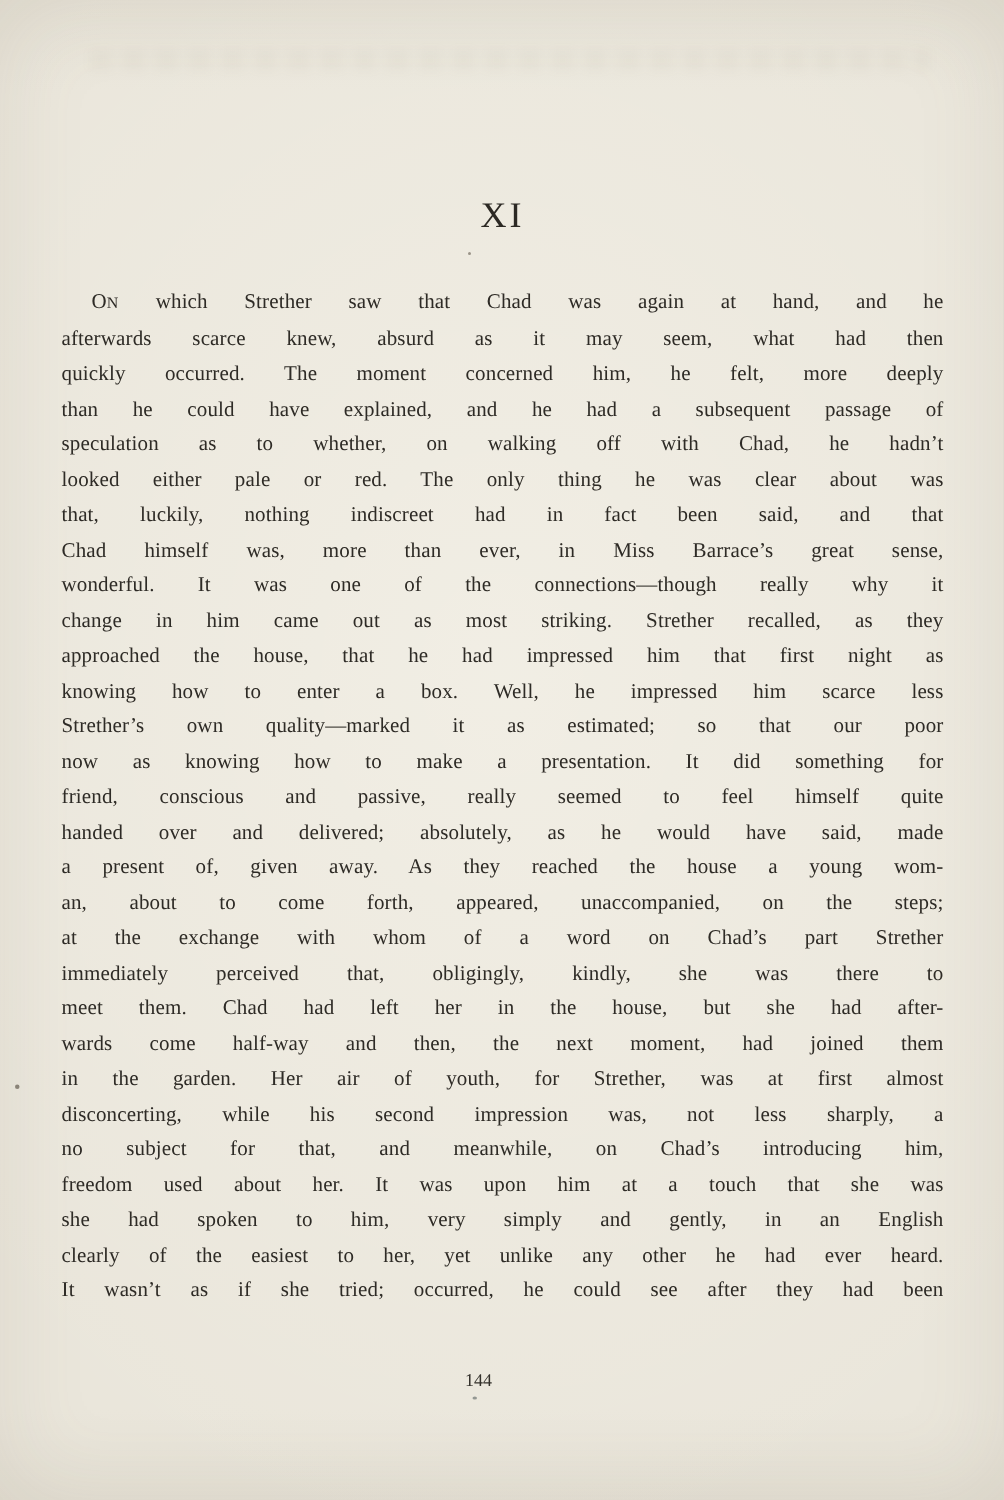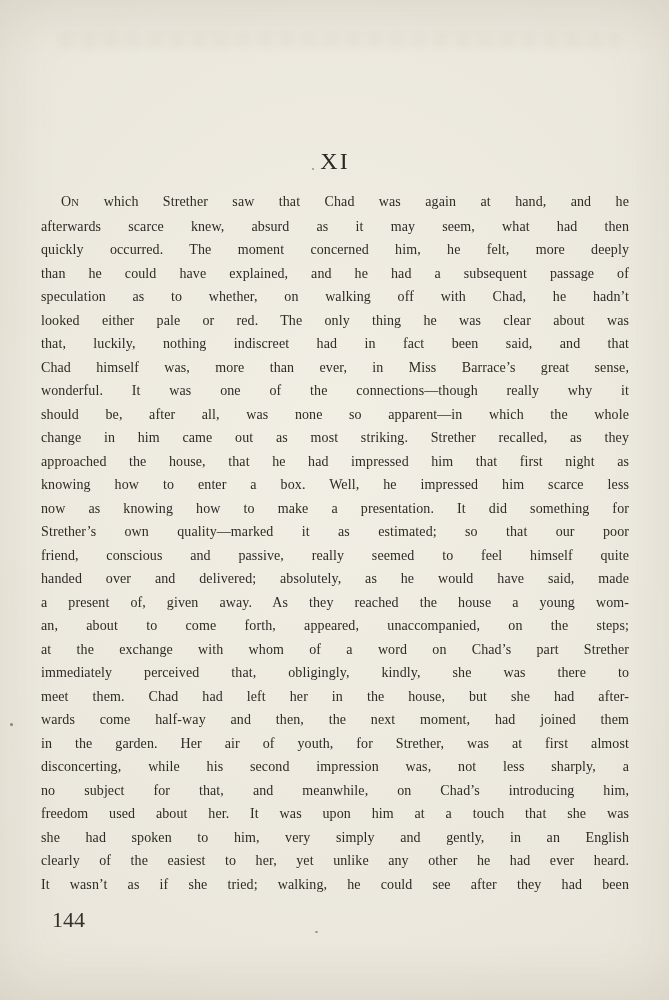--- a/index.html
+++ b/index.html
@@ -30,21 +30,21 @@
     height: 14px;
     background: repeating-linear-gradient(90deg,
       rgba(150,140,120,0.10) 0 14px, rgba(150,140,120,0.02) 14px 22px);
     filter: blur(3px);
     opacity: 0.5;
   }
   .chapter-heading {
     position: absolute;
     left: 41px;
     width: 588px;
-    top: 146px;
+    top: 129px;
     text-align: center;
     font-size: 24px;
     line-height: 30px;
     letter-spacing: 2px;
     color: #2c2924;
   }
   .paragraph {
     position: absolute;
     left: 41px;
     top: 190px;
@@ -61,24 +61,25 @@
   .line.first {
     text-indent: 20px;
   }
   .cap { }
   .sc {
     font-size: 0.76em;
     letter-spacing: 0.5px;
   }
   .page-number {
     position: absolute;
-    left: 52px;
+    left: 25px;
     width: 588px;
     top: 908px;
-    font-size: 22px;
+    text-align: center;
+    font-size: 12px;
     line-height: 24px;
     color: #34312b;
   }
   .speck {
     position: absolute;
     border-radius: 50%;
     background: #8a8478;
   }
   .speck-margin { left: 10px; top: 723px; width: 3px; height: 3px; }
   .speck-heading { left: 312px; top: 168px; width: 2px; height: 2px; background: #9a9488; }
@@ -95,41 +96,40 @@
   <div class="paragraph">
     <div class="line first"><span class="cap">O</span><span class="sc">N</span> <span>which Strether saw that Chad was again at hand, and he</span></div>
     <div class="line">afterwards scarce knew, absurd as it may seem, what had then</div>
     <div class="line">quickly occurred.  The moment concerned him, he felt, more deeply</div>
     <div class="line">than he could have explained, and he had a subsequent passage of</div>
     <div class="line">speculation as to whether, on walking off with Chad, he hadn’t</div>
     <div class="line">looked either pale or red.  The only thing he was clear about was</div>
     <div class="line">that, luckily, nothing indiscreet had in fact been said, and that</div>
     <div class="line">Chad himself was, more than ever, in Miss Barrace’s great sense,</div>
     <div class="line">wonderful.  It was one of the connections—though really why it</div>
-    <div class="line">should be, after all, was none so apparent—in which the whole</div>
     <div class="line">change in him came out as most striking.  Strether recalled, as they</div>
     <div class="line">approached the house, that he had impressed him that first night as</div>
     <div class="line">knowing how to enter a box.  Well, he impressed him scarce less</div>
+    <div class="line">Strether’s own quality—marked it as estimated; so that our poor</div>
     <div class="line">now as knowing how to make a presentation.  It did something for</div>
-    <div class="line">Strether’s own quality—marked it as estimated; so that our poor</div>
     <div class="line">friend, conscious and passive, really seemed to feel himself quite</div>
     <div class="line">handed over and delivered; absolutely, as he would have said, made</div>
     <div class="line">a present of, given away.  As they reached the house a young wom-</div>
     <div class="line">an, about to come forth, appeared, unaccompanied, on the steps;</div>
     <div class="line">at the exchange with whom of a word on Chad’s part Strether</div>
     <div class="line">immediately perceived that, obligingly, kindly, she was there to</div>
     <div class="line">meet them.  Chad had left her in the house, but she had after-</div>
     <div class="line">wards come half-way and then, the next moment, had joined them</div>
     <div class="line">in the garden.  Her air of youth, for Strether, was at first almost</div>
     <div class="line">disconcerting, while his second impression was, not less sharply, a</div>
     <div class="line">no subject for that, and meanwhile, on Chad’s introducing him,</div>
     <div class="line">freedom used about her.  It was upon him at a touch that she was</div>
     <div class="line">she had spoken to him, very simply and gently, in an English</div>
     <div class="line">clearly of the easiest to her, yet unlike any other he had ever heard.</div>
-    <div class="line">It wasn’t as if she tried; walking, he could see after they had been</div>
+    <div class="line">It wasn’t as if she tried; occurred, he could see after they had been</div>
   </div>
 
   <div class="page-number">144</div>
 
   <div class="speck speck-margin"></div>
   <div class="speck speck-heading"></div>
   <div class="speck speck-footer"></div>
 </div>
 
 </body></html>

